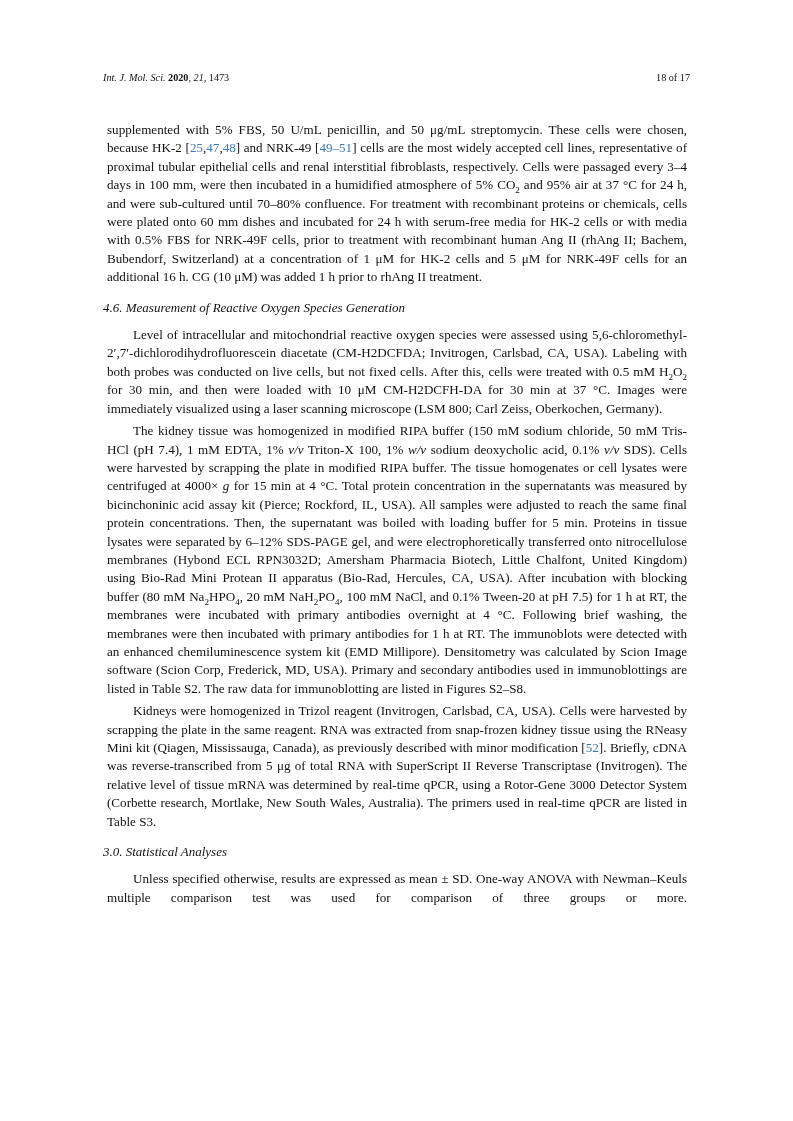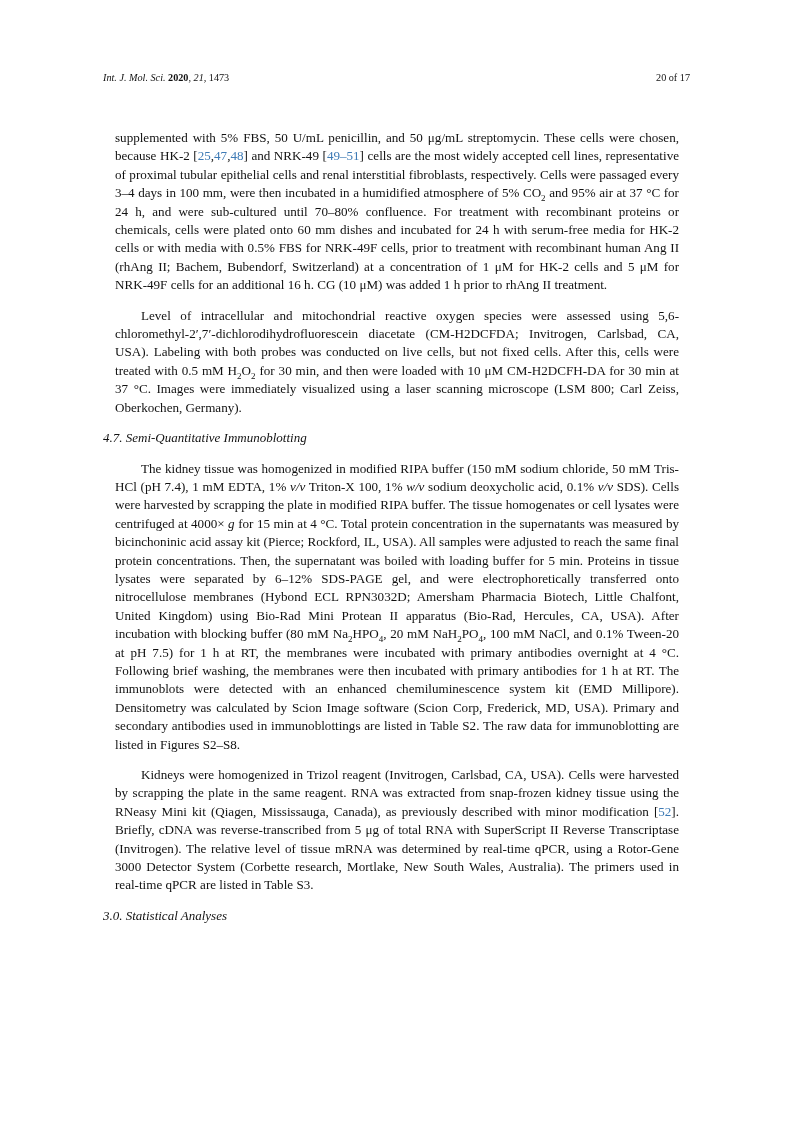--- a/index.html
+++ b/index.html
@@ -4,39 +4,40 @@
 <style>
   html, body { margin: 0; padding: 0; background: #ffffff; }
   body { width: 793px; height: 1121px; position: relative; overflow: hidden;
          font-family: "Liberation Serif", "DejaVu Serif", serif; color: #111; }
   .header { position: absolute; top: 72px; left: 103px; width: 587px;
             font-size: 10.2px; display: flex; justify-content: space-between; }
   .header .journal { font-style: italic; }
   .header .journal b { font-style: normal; font-weight: bold; }
   .content { position: absolute; top: 117px; left: 103px; width: 588px;
              font-size: 13.1px; line-height: 18.4px; }
-  p { margin: 12px; text-align: justify; }
+  p { margin: 4px; text-align: justify; }
   p.indent { text-indent: 26px; }
   h3 { margin: 12px 0 9px 0; font-size: 13px; font-weight: normal; font-style: italic; }
   .ref { color: #3d7ab5; }
   sub { font-size: 9px; line-height: 0; }
   i { font-style: italic; }
 </style>
 </head>
 <body>
 
 <div class="header">
   <span class="journal"><span>Int. J. Mol. Sci.</span> <b>2020</b>, <i>21</i>, <span style="font-style:normal">1473</span></span>
-  <span>20 of 17</span>
+  <span>18 of 17</span>
 </div>
 
 <div class="content">
   <p><span>supplemented with 5% FBS, 50 U/mL penicillin, and 50 μg/mL streptomycin.  These cells were chosen, because HK-2 [</span><a class="ref">25</a>,<a class="ref">47</a>,<a class="ref">48</a><span>] and NRK-49 [</span><a class="ref">49–51</a><span>] cells are the most widely accepted cell lines, representative of proximal tubular epithelial cells and renal interstitial fibroblasts, respectively. Cells were passaged every 3–4 days in 100 mm, were then incubated in a humidified atmosphere of 5% CO</span><sub>2</sub><span> and 95% air at 37 °C for 24 h, and were sub-cultured until 70–80% confluence.  For treatment with recombinant proteins or chemicals, cells were plated onto 60 mm dishes and incubated for 24 h with serum-free media for HK-2 cells or with media with 0.5% FBS for NRK-49F cells, prior to treatment with recombinant human Ang II (rhAng II; Bachem, Bubendorf, Switzerland) at a concentration of 1 μM for HK-2 cells and 5 μM for NRK-49F cells for an additional 16 h.  CG (10 μM) was added 1 h prior to rhAng II treatment.</span></p>
 
+  <h3>4.6. Measurement of Reactive Oxygen Species Generation</h3>
   <p class="indent"><span>Level of intracellular and mitochondrial reactive oxygen species were assessed using 5,6-chloromethyl-2′,7′-dichlorodihydrofluorescein diacetate (CM-H2DCFDA; Invitrogen, Carlsbad, CA, USA). Labeling with both probes was conducted on live cells, but not fixed cells.  After this, cells were treated with 0.5 mM H</span><sub>2</sub><span>O</span><sub>2</sub><span> for 30 min, and then were loaded with 10 μM CM-H2DCFH-DA for 30 min at 37 °C. Images were immediately visualized using a laser scanning microscope (LSM 800; Carl Zeiss, Oberkochen, Germany).</span></p>
 
-  <h3>4.7. Semi-Quantitative Immunoblotting</h3>
   <p class="indent"><span>The kidney tissue was homogenized in modified RIPA buffer (150 mM sodium chloride, 50 mM Tris-HCl (pH 7.4), 1 mM EDTA, 1% </span><i>v/v</i><span> Triton-X 100, 1% </span><i>w/v</i><span> sodium deoxycholic acid, 0.1% </span><i>v/v</i><span> SDS). Cells were harvested by scrapping the plate in modified RIPA buffer.  The tissue homogenates or cell lysates were centrifuged at 4000× </span><i>g</i><span> for 15 min at 4 °C. Total protein concentration in the supernatants was measured by bicinchoninic acid assay kit (Pierce; Rockford, IL, USA). All samples were adjusted to reach the same final protein concentrations.  Then, the supernatant was boiled with loading buffer for 5 min.  Proteins in tissue lysates were separated by 6–12% SDS-PAGE gel, and were electrophoretically transferred onto nitrocellulose membranes (Hybond ECL RPN3032D; Amersham Pharmacia Biotech, Little Chalfont, United Kingdom) using Bio-Rad Mini Protean II apparatus (Bio-Rad, Hercules, CA, USA).  After incubation with blocking buffer (80 mM Na</span><sub>2</sub><span>HPO</span><sub>4</sub><span>, 20 mM NaH</span><sub>2</sub><span>PO</span><sub>4</sub><span>, 100 mM NaCl, and 0.1% Tween-20 at pH 7.5) for 1 h at RT, the membranes were incubated with primary antibodies overnight at 4 °C.  Following brief washing, the membranes were then incubated with primary antibodies for 1 h at RT. The immunoblots were detected with an enhanced chemiluminescence system kit (EMD Millipore).  Densitometry was calculated by Scion Image software (Scion Corp, Frederick, MD, USA). Primary and secondary antibodies used in immunoblottings are listed in Table S2.  The raw data for immunoblotting are listed in Figures S2–S8.</span></p>
 
   <p class="indent"><span>Kidneys were homogenized in Trizol reagent (Invitrogen, Carlsbad, CA, USA). Cells were harvested by scrapping the plate in the same reagent.  RNA was extracted from snap-frozen kidney tissue using the RNeasy Mini kit (Qiagen, Mississauga, Canada), as previously described with minor modification [</span><a class="ref">52</a><span>].  Briefly, cDNA was reverse-transcribed from 5 μg of total RNA with SuperScript II Reverse Transcriptase (Invitrogen).  The relative level of tissue mRNA was determined by real-time qPCR, using a Rotor-Gene 3000 Detector System (Corbette research, Mortlake, New South Wales, Australia).  The primers used in real-time qPCR are listed in Table S3.</span></p>
 
   <h3>3.0. Statistical Analyses</h3>
+  <p class="indent" style="text-align-last: justify;"><span>Unless specified otherwise, results are expressed as mean ± SD. One-way ANOVA with Newman–Keuls multiple comparison test was used for comparison of three groups or more.</span></p>
 </div>
 
 </body></html>

